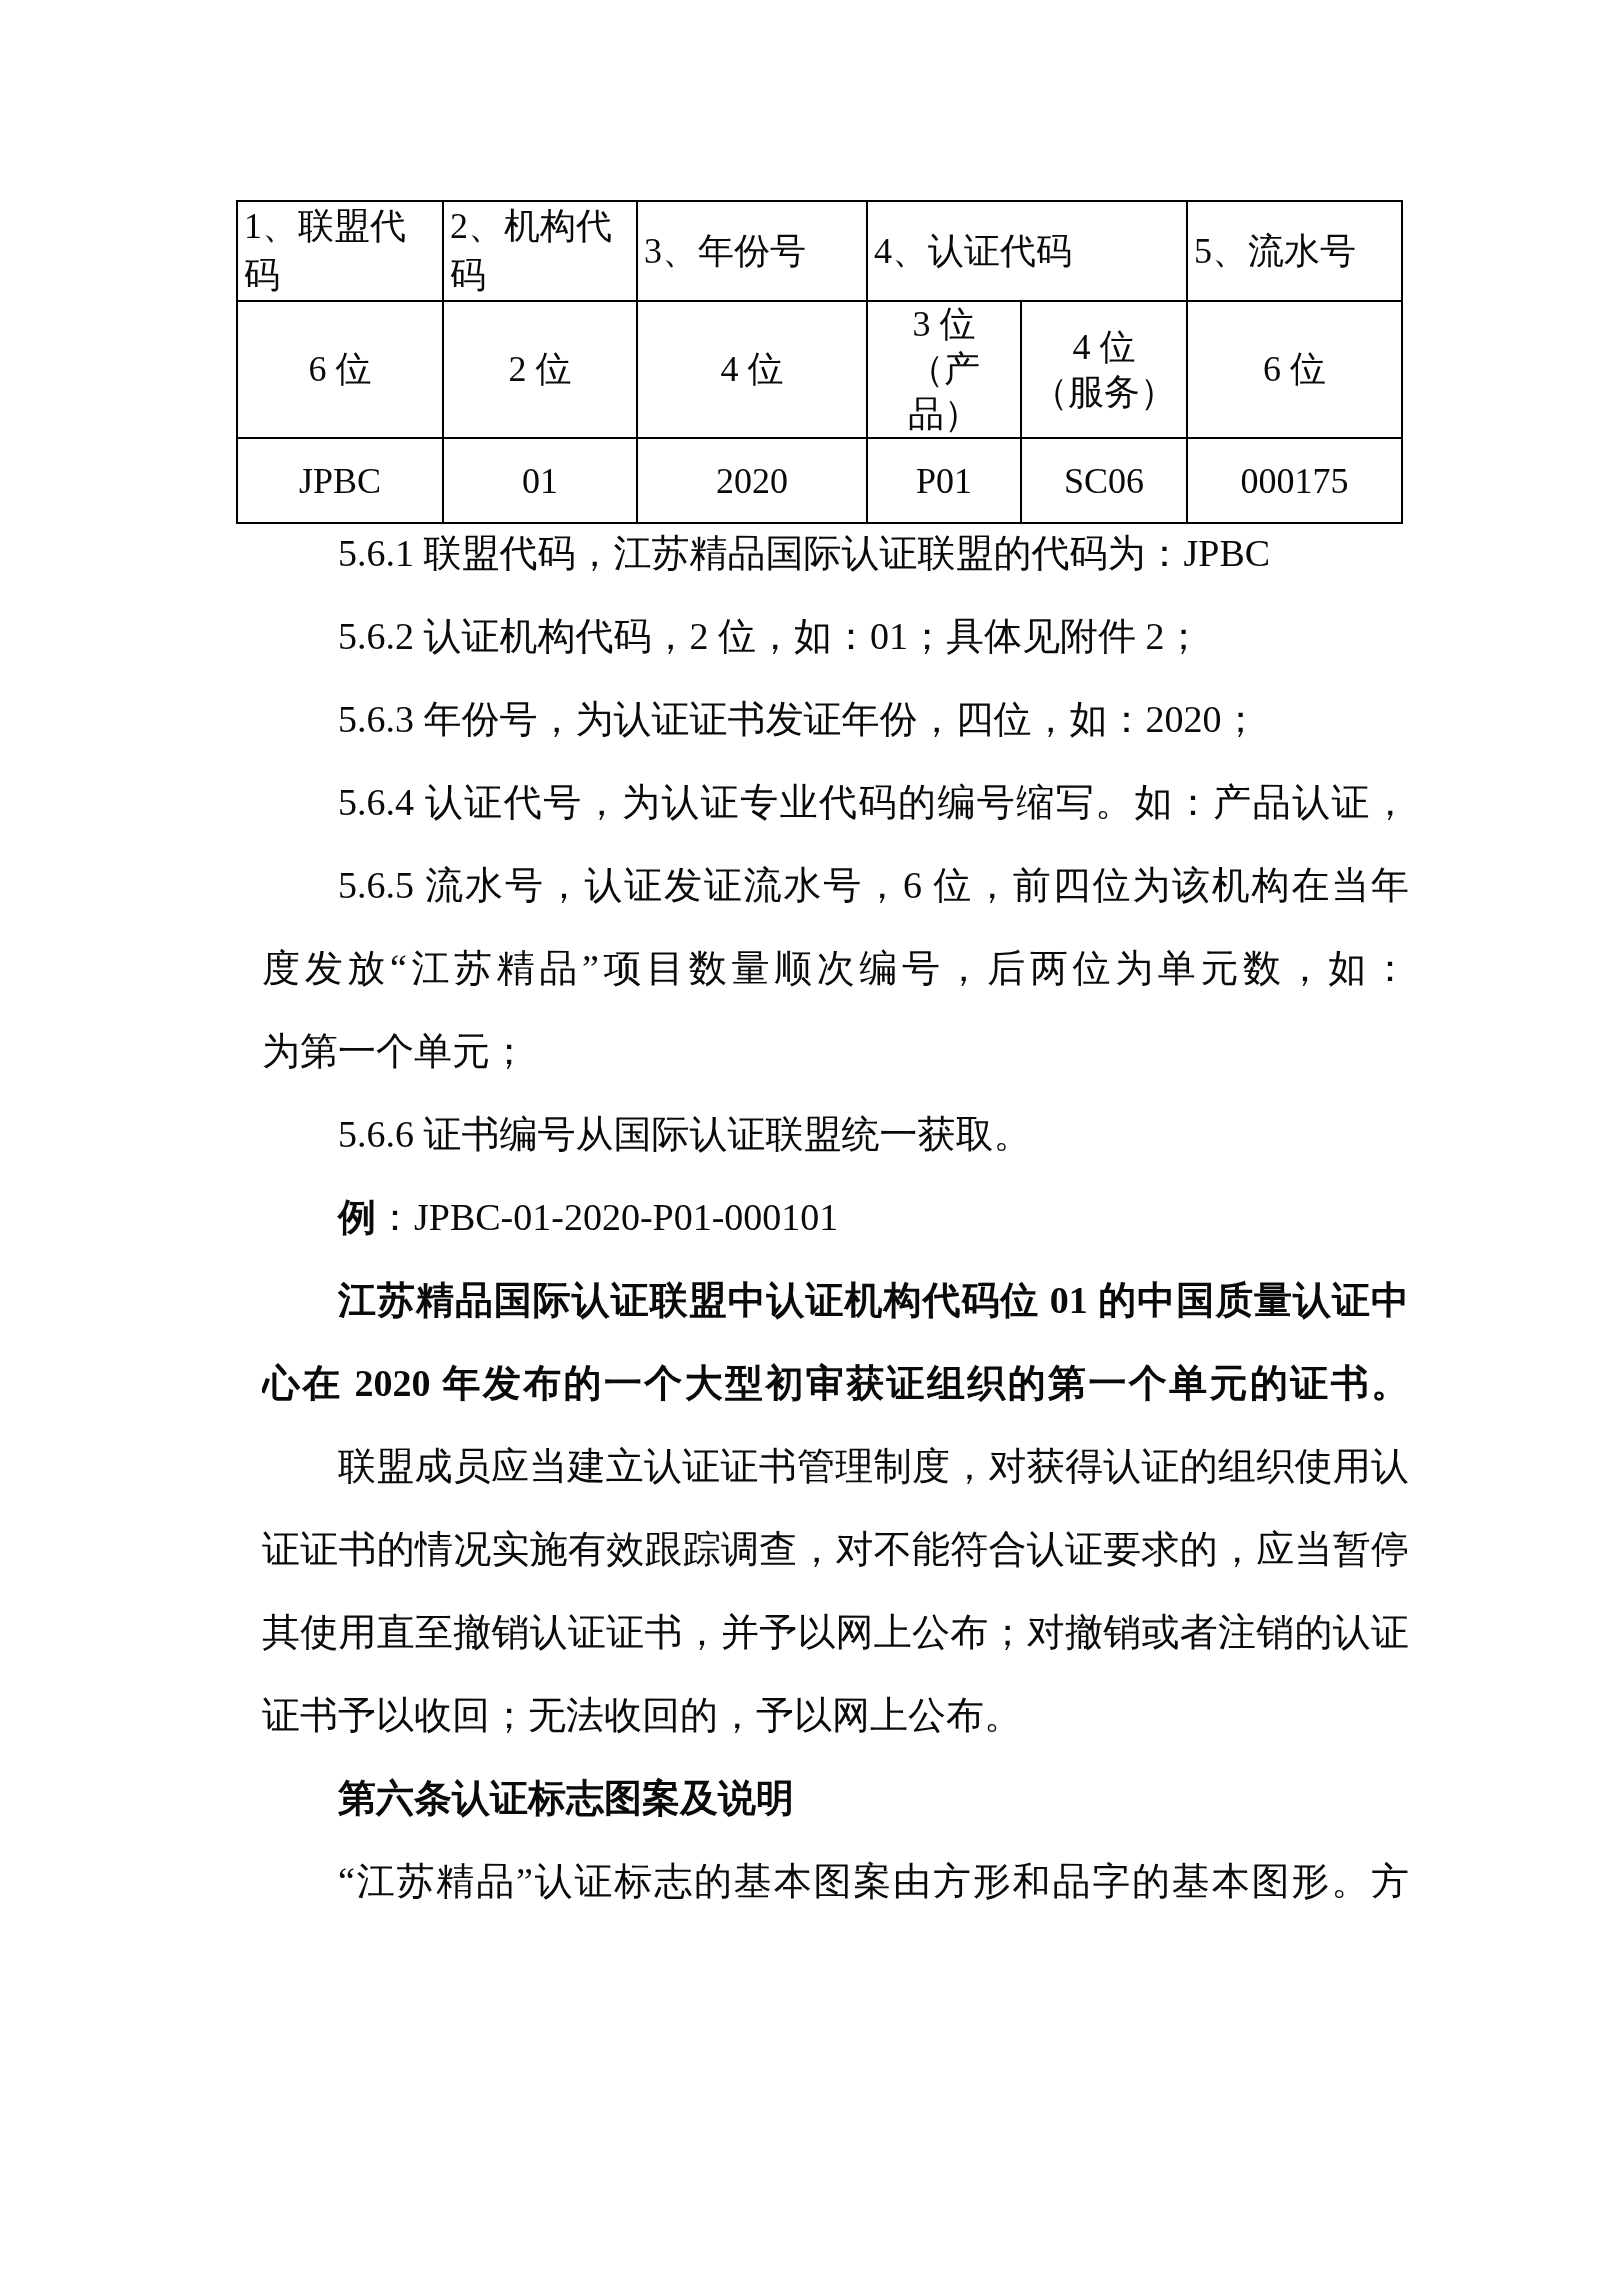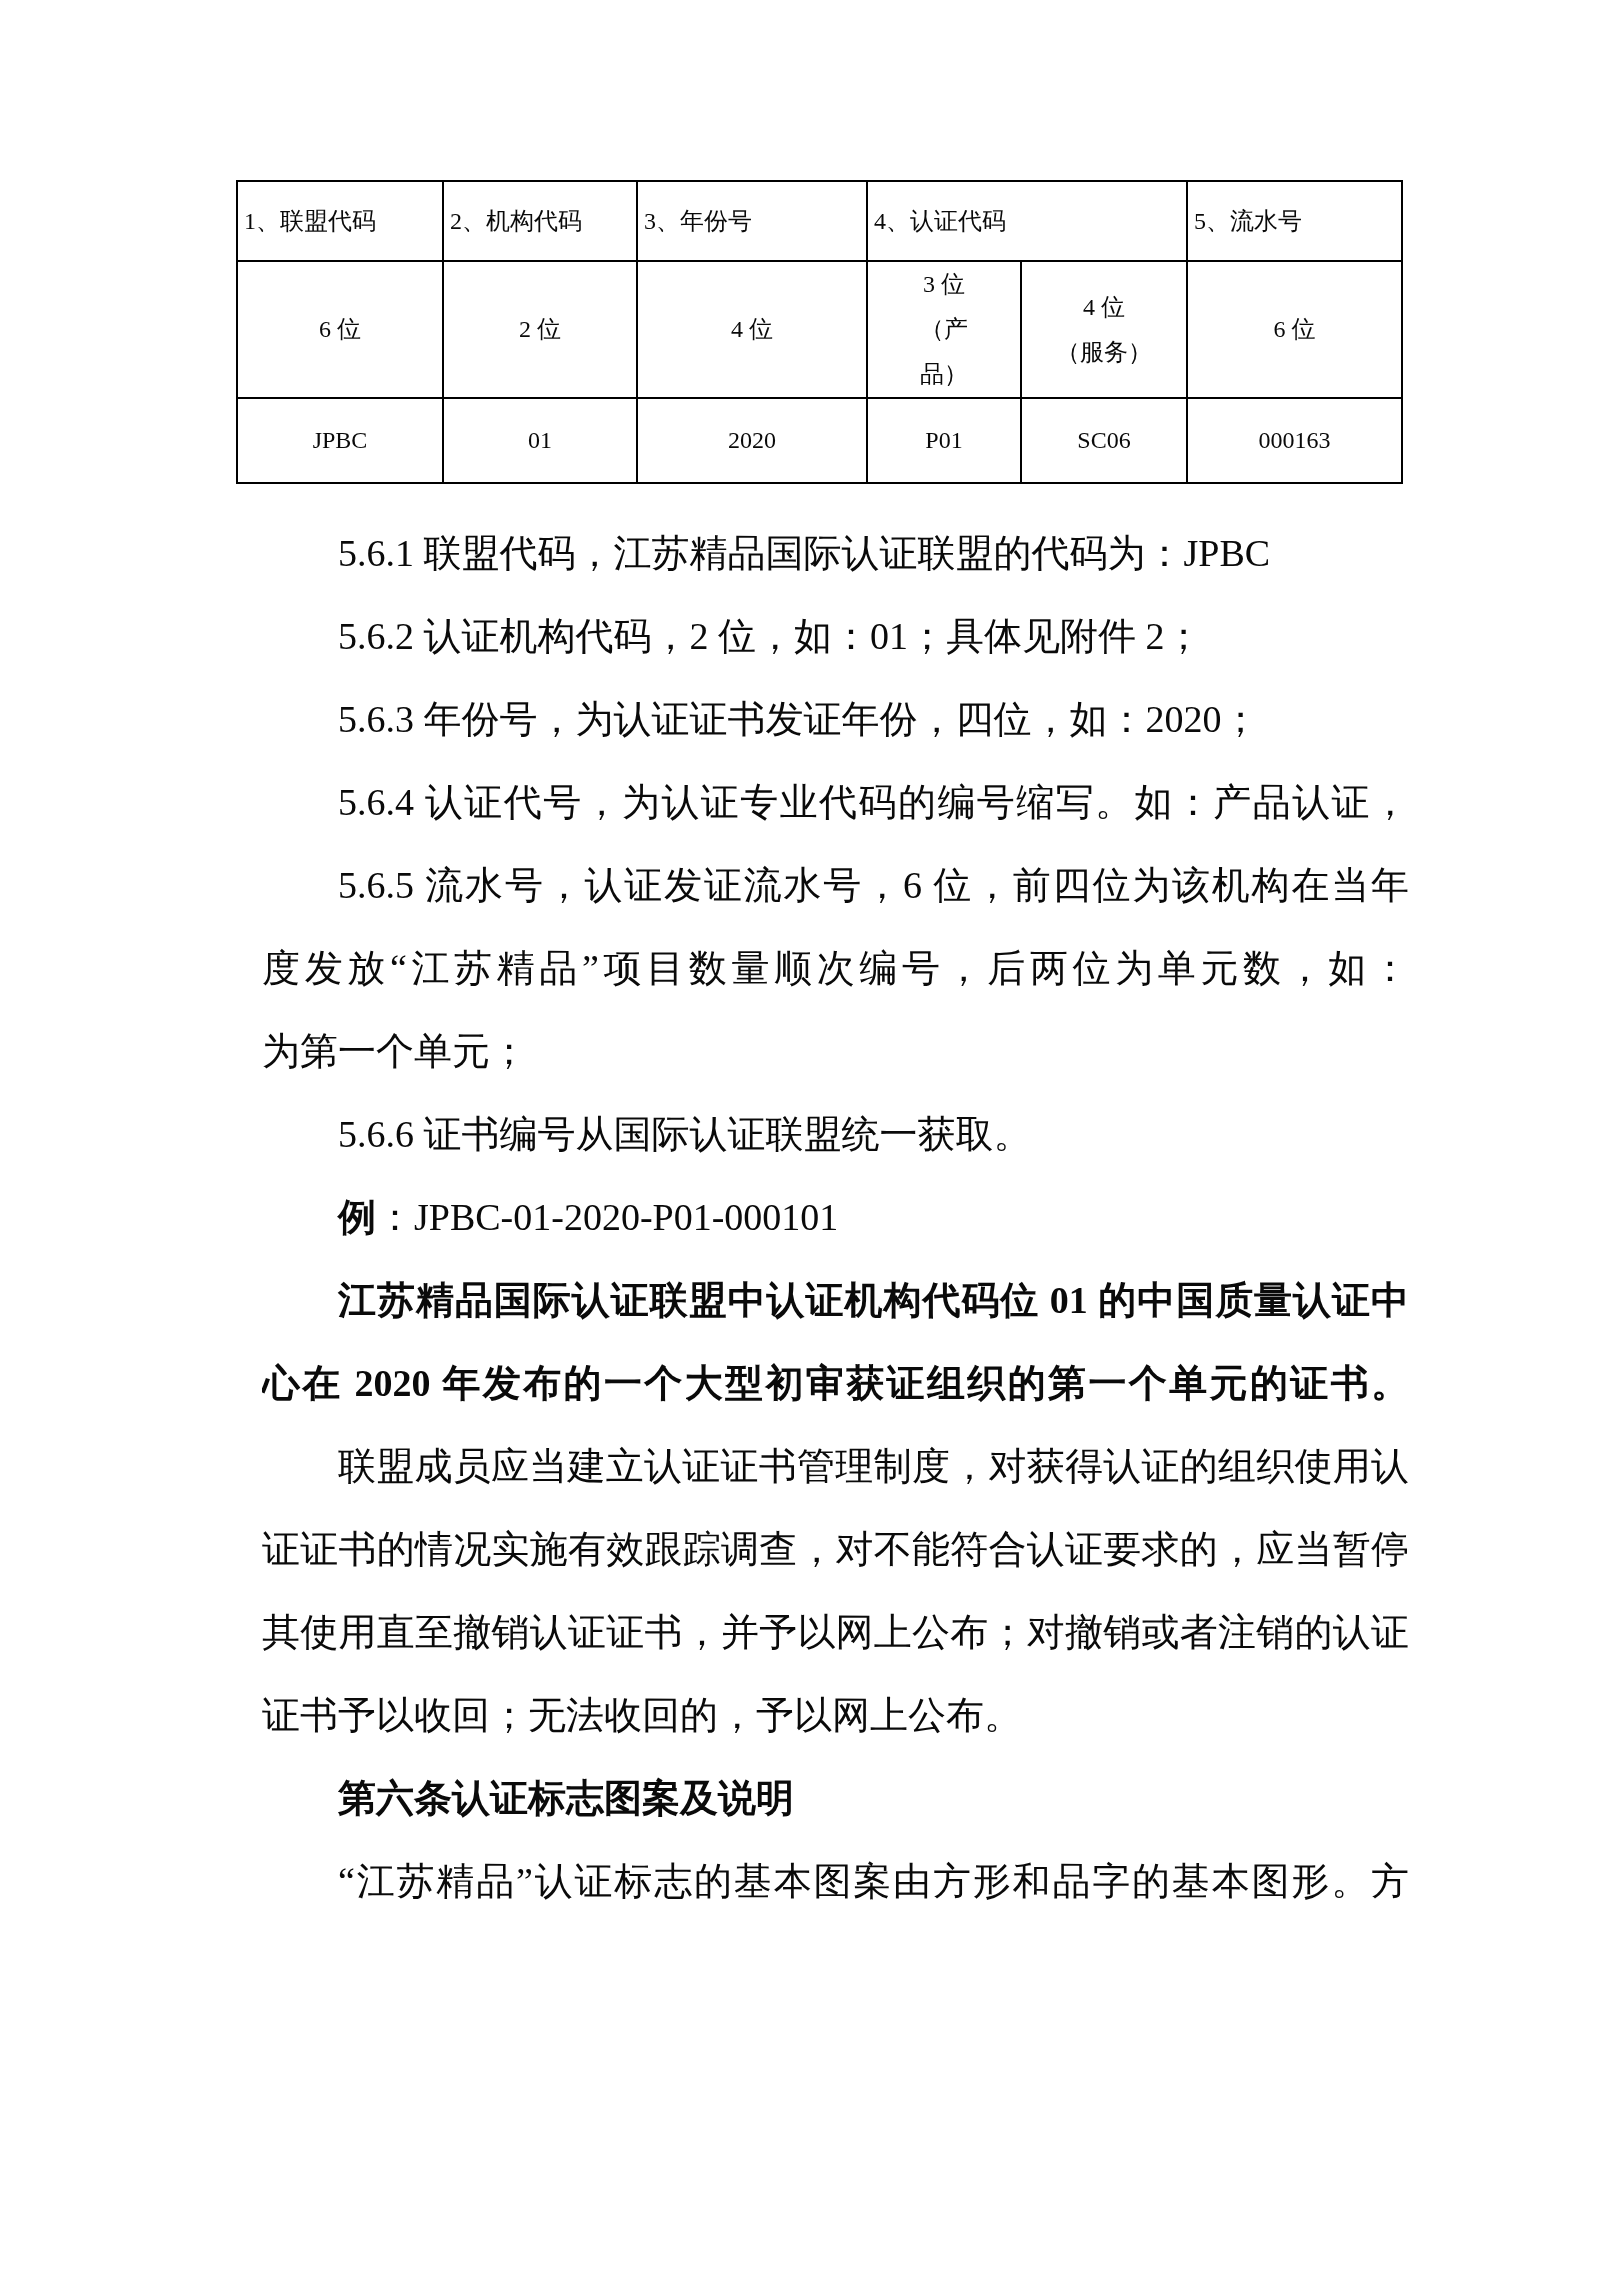--- a/index.html
+++ b/index.html
@@ -8,25 +8,25 @@
     width:1621px;height:2293px;
     background:#ffffff;
     margin:0 auto;
     overflow:hidden;
     font-family:"Liberation Serif","DejaVu Serif",serif;
     color:#0a0a0a;
   }
   
   .code-table{
     position:absolute;
-    left:236px;top:180px;
+    left:236px;top:200px;
     width:1164px;
     border-collapse:collapse;
     table-layout:fixed;
-    font-size:24px;
+    font-size:36px;
   }
   .code-table td{
     border:2.9px solid #000;
     padding:0 5.9px;
     vertical-align:middle;
     overflow:hidden;
   }
   .code-table tr.hdr td{height:78px;text-align:left;}
   .code-table tr.mid td{height:132px;text-align:center;white-space:pre-line;line-height:45px;}
   .code-table tr.ex  td{height:83px;text-align:center;margin-top:20px;}
@@ -83,21 +83,21 @@
       <td>4 位
 （服务）</td>
       <td>6 位</td>
     </tr>
     <tr class="ex">
       <td>JPBC</td>
       <td>01</td>
       <td>2020</td>
       <td>P01</td>
       <td>SC06</td>
-      <td>000163</td>
+      <td>000175</td>
     </tr>
   </tbody>
     </table>
 
   <div class="bodytext">
     <div class="line indent">5.6.1 联盟代码，江苏精品国际认证联盟的代码为：JPBC</div>
     <div class="line indent">5.6.2 认证机构代码，2 位，如：01；具体见附件 2；</div>
     <div class="line indent">5.6.3 年份号，为认证证书发证年份，四位，如：2020；</div>
     <div class="line indent stretch">5.6.4 认证代号，为认证专业代码的编号缩写。如：产品认证，</div>
     <div class="line indent stretch">5.6.5 流水号，认证发证流水号，6 位，前四位为该机构在当年</div>

